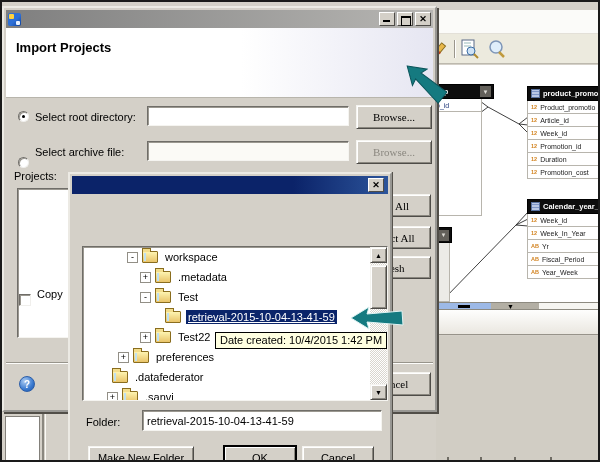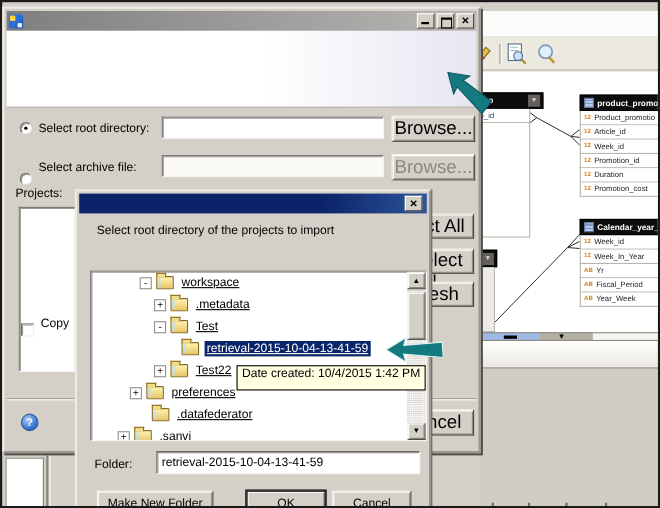--- a/index.html
+++ b/index.html
@@ -80,21 +80,21 @@
     background:linear-gradient(90deg,#ffffff 55%,#e6e6f2); border-bottom:1px solid #b8b5ac; }
   .idlg-htitle { position:absolute; left:10px; top:12px; font-size:13px; font-weight:bold; color:#000; }
   .idlg-hdesc { position:absolute; left:16px; top:38px; font-size:11px; color:#1a1a1a; }
   .radio { width:11px; height:11px; border-radius:50%; background:#fff;
     border:1px solid; border-color:#6f6d68 #f0efec #f0efec #6f6d68;
     box-shadow: inset 1px 1px 0 #9b9890; position:relative; }
   .radio.on::after { content:""; position:absolute; left:3px; top:3px; width:3px; height:3px;
     border-radius:50%; background:#000; }
   .field { height:20px; }
   .field.disabled { background:#fbfaf6; }
-  .btn { font-size:17px; color:#000; text-align:center; }
+  .btn { font-size:11px; color:#000; text-align:center;font-family:Liberation Serif, serif; }
   .btn.disabled { color:#8b8880; }
   .checkbox { width:12px; height:12px; background:#fff;
     border:1px solid; border-color:#6f6d68 #f0efec #f0efec #6f6d68;
     box-shadow: inset 1px 1px 0 #9b9890; }
   .divider { height:2px; border-top:1px solid #97948b; border-bottom:1px solid #fdfdfb; }
   .helpbtn { width:16px; height:16px; border-radius:50%;
     background:radial-gradient(circle at 35% 30%,#aecdf2,#3a7ad0 60%,#1c55a8);
     color:#fff; font-size:10px; font-weight:bold; text-align:center; line-height:16px;
     border:1px solid #2c5ea8; }
   
@@ -108,35 +108,35 @@
   .treebox { left:12px; top:72px; width:306px; height:155px; overflow:hidden; }
   .tree-row { position:relative; height:20px; display:flex; align-items:center; white-space:nowrap; }
   .toggle { width:11px; height:11px; background:#fff; border:1px solid #928f86; flex:0 0 11px;
     font-size:9px; line-height:9px; text-align:center; color:#000; margin-right:4px; }
   .tspacer { width:15px; flex:0 0 15px; }
   .folder { width:16px; height:12px; position:relative; flex:0 0 16px; margin-right:5px;
     background:linear-gradient(#fdf3b0,#e9c469); border:1px solid #8a6d1e; border-radius:1px; }
   .folder::before { content:""; position:absolute; left:-1px; top:-4px; width:7px; height:3px;
     background:#f2dd8d; border:1px solid #8a6d1e; border-bottom:none; }
   .folder::after { content:""; position:absolute; left:1px; top:1px; width:2px; height:8px; background:#bfe0ef; }
-  .tree-label { font-size:11px; color:#000; padding:1px 2px;text-decoration:underline; }
+  .tree-label { font-size:11px; color:#000; padding:1px 2px; }
   .tree-row.selected .tree-label { background:#0a246a; color:#fff; text-decoration:underline; }
   .vscroll { position:absolute; right:0; top:0; width:17px; height:100%;
     background:repeating-conic-gradient(#fff 0 25%,#d9d6ce 0 50%) 0 0/2px 2px; }
   .sbtn { position:absolute; left:0; width:17px; height:16px; font-size:7px; color:#000;
     display:flex; align-items:center; justify-content:center; }
   .sthumb { position:absolute; left:0; top:18px; width:17px; height:44px; }
   .folder-row-label { position:absolute; left:16px; top:242px; font-size:11px;text-align:center; }
   .folder-input { position:absolute; left:72px; top:236px; width:240px; height:21px;
     font-size:11px; padding:2px 4px; display:flex; align-items:center; }
   .bbtn { position:absolute; top:272px; height:23px; font-size:11px;
     display:flex; align-items:center; justify-content:center; }
   .bbtn.default { border:1px solid #000; box-shadow:0 0 0 1px #000, inset 1px 1px 0 #fff, inset -1px -1px 0 #8a877f; }
   
-  .tooltip { left:213px; top:330px; height:23px; background:#ffffe1; border:1px solid #000;
+  .tooltip { left:213px; top:330px; height:17px; background:#ffffe1; border:1px solid #000;
     font-size:11px; color:#000; padding:1px 4px; white-space:nowrap; z-index:40; }
   .arrow { z-index:41; }
   
   .lb-white { left:3px; top:414px; width:35px; height:48px; background:#fff; border:1px solid #83807a; }
   .lb-line { left:40px; top:412px; width:4px; height:50px; border-left:2px solid #8a877f; border-right:1px solid #fbfaf6; }
 </style>
 </head>
 <body>
 
 <div id="screen">
@@ -275,20 +275,21 @@
     <div class="abs idlg-title">
       <span class="appicon"></span>
       <span class="winbtns">
         <span class="winbtn glyph-min"></span>
         <span class="winbtn glyph-max"></span>
         <span class="winbtn">✕</span>
       </span>
     </div>
 
     <div class="abs idlg-header">
+      <div class="idlg-htitle">Import Projects</div>
     </div>
 
     <div class="abs radio on" style="left:14px;top:103px"></div>
     <div class="abs txt11" style="left:31px;top:103px">Select root directory:</div>
     <div class="abs sunken field" style="left:143px;top:98px;width:202px">
       <span class="txt11"></span>
     </div>
     <button class="abs raised btn" style="left:352px;top:97px;width:76px;height:24px">Browse...</button>
 
     <div class="abs radio" style="left:14px;top:138px"></div>
@@ -311,21 +312,20 @@
     <div class="abs divider" style="left:2px;top:354px;right:2px"></div>
     <div class="abs helpbtn" style="left:15px;top:368px">?</div>
     <button class="abs raised btn" style="left:351px;top:364px;width:76px;height:24px">Cancel</button>
   </div>
 
   <div class="abs" id="browse-dialog">
     <div class="abs bdlg-title">
       <span class="winbtn" style="margin-left:auto">✕</span>
     </div>
 
-    <div class="bdlg-instruction">Select root directory of the projects to import</div>
 
     <div class="abs sunken treebox">
       <div class="tree-row" style="padding-left:44px">
         <span class="toggle">-</span>
         <span class="folder"></span>
         <span class="tree-label">workspace</span>
       </div>
       <div class="tree-row" style="padding-left:57px">
         <span class="toggle">+</span>
         <span class="folder"></span>
@@ -344,21 +344,21 @@
       <div class="tree-row" style="padding-left:57px">
         <span class="toggle">+</span>
         <span class="folder"></span>
         <span class="tree-label">Test22</span>
       </div>
       <div class="tree-row" style="padding-left:35px">
         <span class="toggle">+</span>
         <span class="folder"></span>
         <span class="tree-label">preferences</span>
       </div>
-      <div class="tree-row" style="padding-left:40px">
+      <div class="tree-row" style="padding-left:14px">
         <span class="tspacer"></span>
         <span class="folder"></span>
         <span class="tree-label">.datafederator</span>
       </div>
       <div class="tree-row" style="padding-left:24px">
         <span class="toggle">+</span>
         <span class="folder"></span>
         <span class="tree-label">.sanvi</span>
       </div>
       <div class="vscroll">

